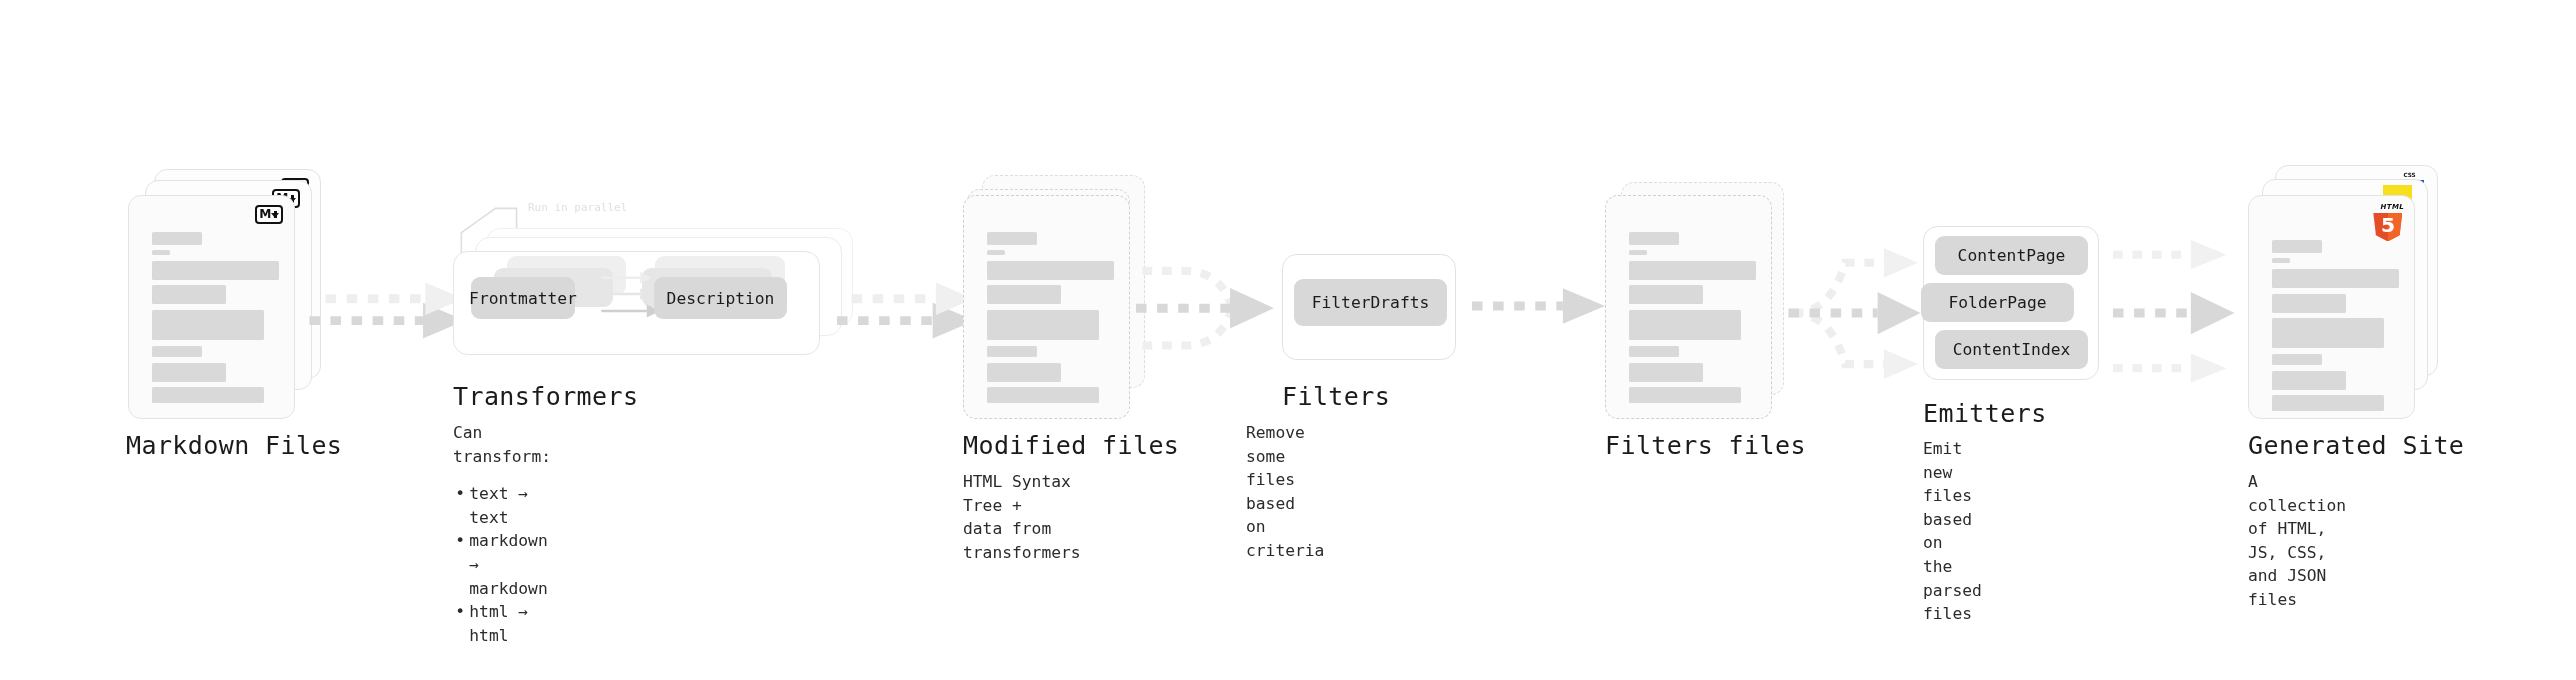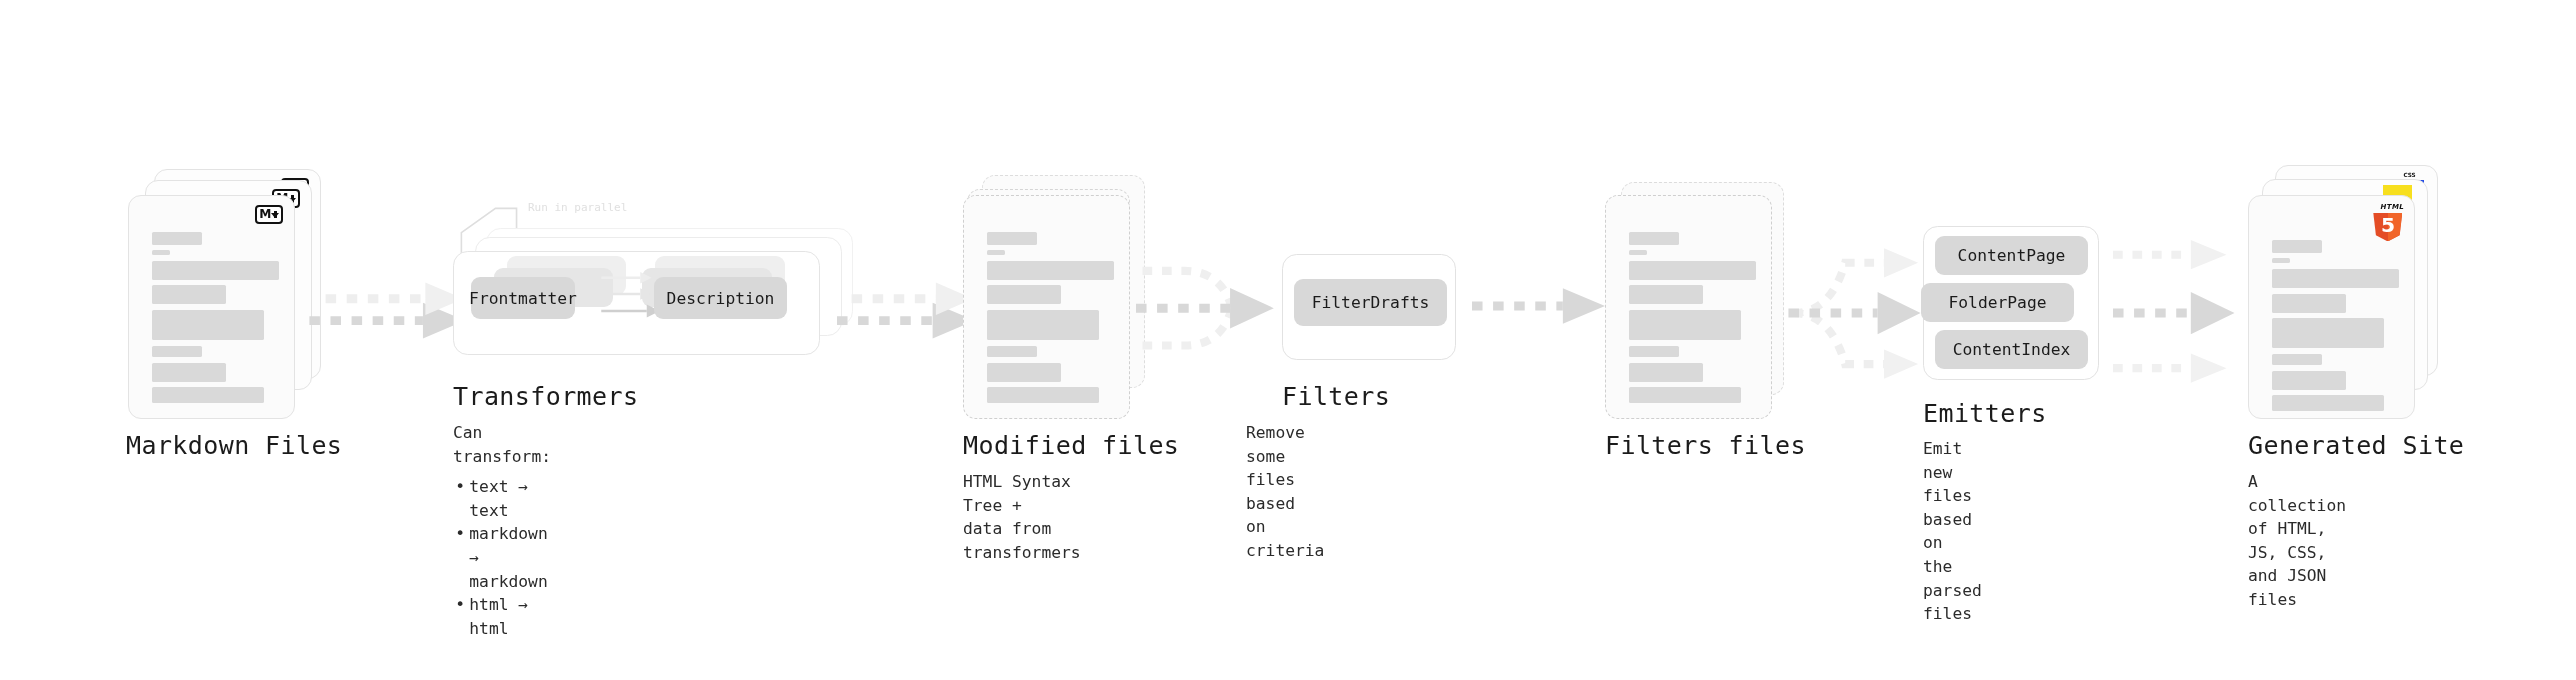--- a/index.html
+++ b/index.html
@@ -16,21 +16,21 @@
 
   
   .stage-title{
     font-size:25px;font-weight:400;letter-spacing:0.4px;
     color:#1b1b1b;white-space:nowrap;line-height:1;
   }
   .stage-sub{
     font-size:16.3px;line-height:23.6px;color:#2b2b2b;white-space:pre-line;
   }
   .bullets{font-size:16.3px;line-height:23.6px;color:#2b2b2b;}
-  .bullets .lead{margin-bottom:7px;}
+  .bullets .lead{margin-bottom:14px;}
   .bullets ul{margin:0;padding:0 0 0 16.3px;list-style:none;}
   .bullets li{position:relative;}
   .bullets li:before{
     content:"\2022";position:absolute;left:-14px;top:0;color:#2b2b2b;
   }
 
   
   .filecard{
     position:absolute;width:167px;height:219px;border-radius:13px;
     background:#fbfbfb;border:1.3px solid #e3e3e3;box-sizing:border-box;

